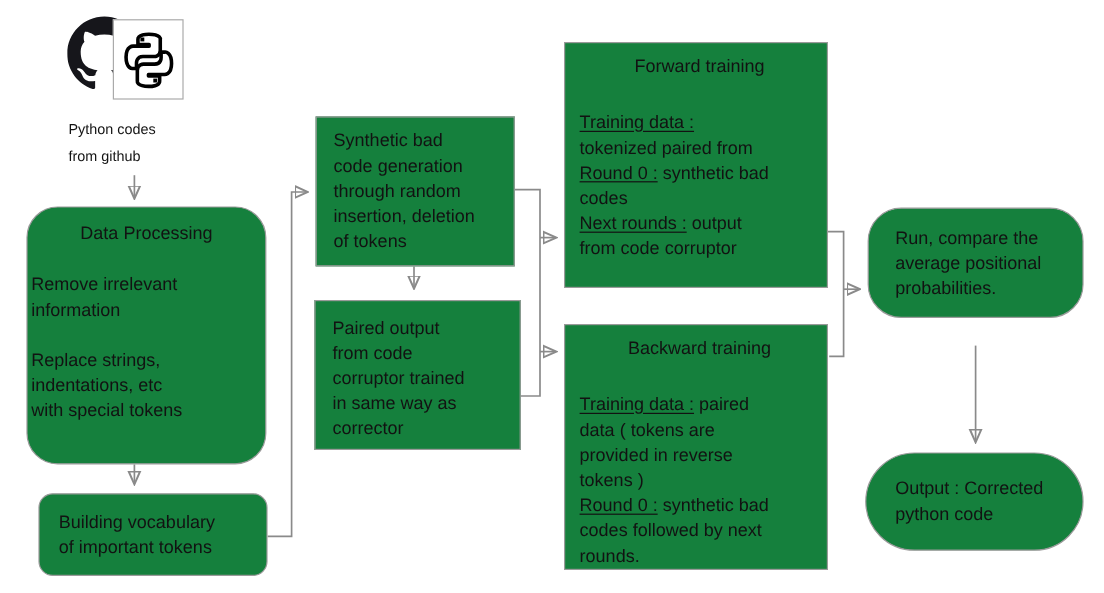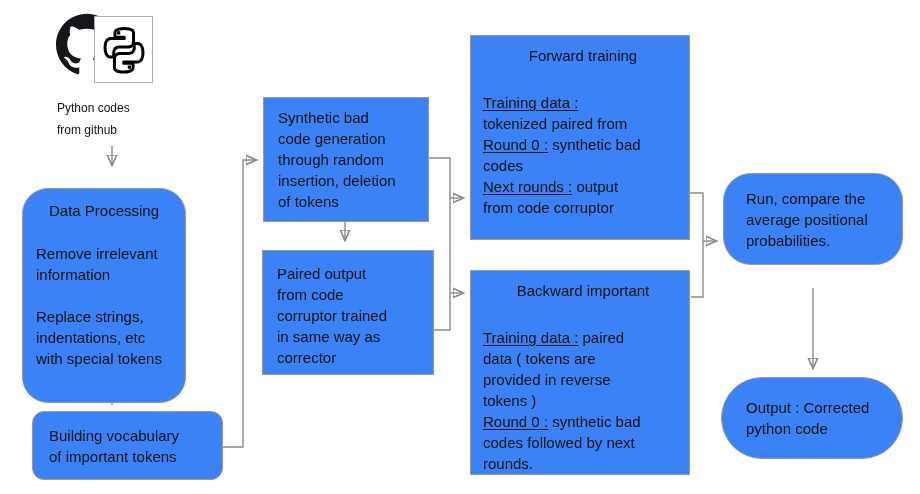--- a/index.html
+++ b/index.html
@@ -9,21 +9,21 @@
     --text:#121212;
     --bg:#ffffff;
   }
   *{margin:0;padding:0;box-sizing:border-box;}
   html,body{background:#fff;}
   body{font-family:"Liberation Sans",sans-serif;color:var(--text);}
   .stage{position:relative;width:920px;height:494px;background:var(--bg);overflow:hidden;}
   .wires{position:absolute;left:0;top:0;z-index:1;}
   .wires path{stroke:var(--wire);stroke-width:1.4;fill:none;}
   .node{
-    position:absolute;z-index:2;background:#3b82f6;border:1px solid var(--border);
+    position:absolute;z-index:2;background:#15803d;border:1px solid var(--border);
     font-size:15px;line-height:21px;color:var(--text);
   }
   .sharp{border-radius:0;}
   .r-lg{border-radius:26px;}
   .r-md{border-radius:12px;}
   .r-run{border-radius:28px;}
   .r-pill{border-radius:41px;}
   .node .title{display:block;text-align:center;}
   .node .body{display:block;white-space:pre-line;text-align:left;}
   .vcenter{display:flex;flex-direction:column;justify-content:center;}
@@ -32,21 +32,21 @@
   .gh{position:absolute;left:56px;top:13px;width:62px;height:62px;z-index:2;}
   .pybox{
     position:absolute;left:94px;top:16px;width:59px;height:67px;z-index:3;
     background:#fff;border:1px solid #aaa;display:flex;align-items:center;justify-content:center;
   }
   .caption{
     position:absolute;left:57px;top:97px;z-index:2;
     font-size:12px;line-height:22px;white-space:pre-line;
   }
   
-  #n-dataproc{left:22px;top:188px;width:164px;height:215px;padding:11px 13px;}
+  #n-dataproc{left:22px;top:172px;width:200px;height:215px;padding:11px 3px;}
   #n-dataproc .title{margin-bottom:22px;}
   #n-vocab{left:32px;top:411px;width:191px;height:69px;padding:0 10px 0 16px;}
   #n-synth{left:263px;top:97px;width:166px;height:125px;padding:9px 8px 0 14px;}
   #n-paired{left:262px;top:250px;width:172px;height:125px;padding:12px 8px 0 14px;}
   #n-forward{left:470px;top:35px;width:220px;height:205px;padding:9px 6px 0 12px;}
   #n-forward .title{margin-bottom:26px;}
   #n-backward{left:470px;top:270px;width:220px;height:205px;padding:9px 6px 0 12px;}
   #n-backward .title{margin-bottom:26px;}
   #n-run{left:723px;top:173px;width:180px;height:92px;padding:0 8px 0 22px;}
   #n-output{left:721px;top:377px;width:182px;height:82px;padding:0 8px 0 24px;}
@@ -120,21 +120,21 @@
 in same way as
 corrector</span>
   </div>
 
   <div class="node sharp" id="n-forward">
     <span class="title">Forward training</span>
     <span class="body"><span class="u">Training data :</span><br><span>tokenized paired from</span><br><span class="u">Round 0 :</span><span> synthetic bad</span><br><span>codes</span><br><span class="u">Next rounds :</span><span> output</span><br><span>from code corruptor</span></span>
   </div>
 
   <div class="node sharp" id="n-backward">
-    <span class="title">Backward important</span>
+    <span class="title">Backward training</span>
     <span class="body"><span class="u">Training data :</span><span> paired</span><br><span>data ( tokens are</span><br><span>provided in reverse</span><br><span>tokens )</span><br><span class="u">Round 0 :</span><span> synthetic bad</span><br><span>codes followed by next</span><br><span>rounds.</span></span>
   </div>
 
   <div class="node r-run vcenter" id="n-run">
     <span class="body">Run, compare the
 average positional
 probabilities.</span>
   </div>
 
   <div class="node r-pill vcenter" id="n-output">

